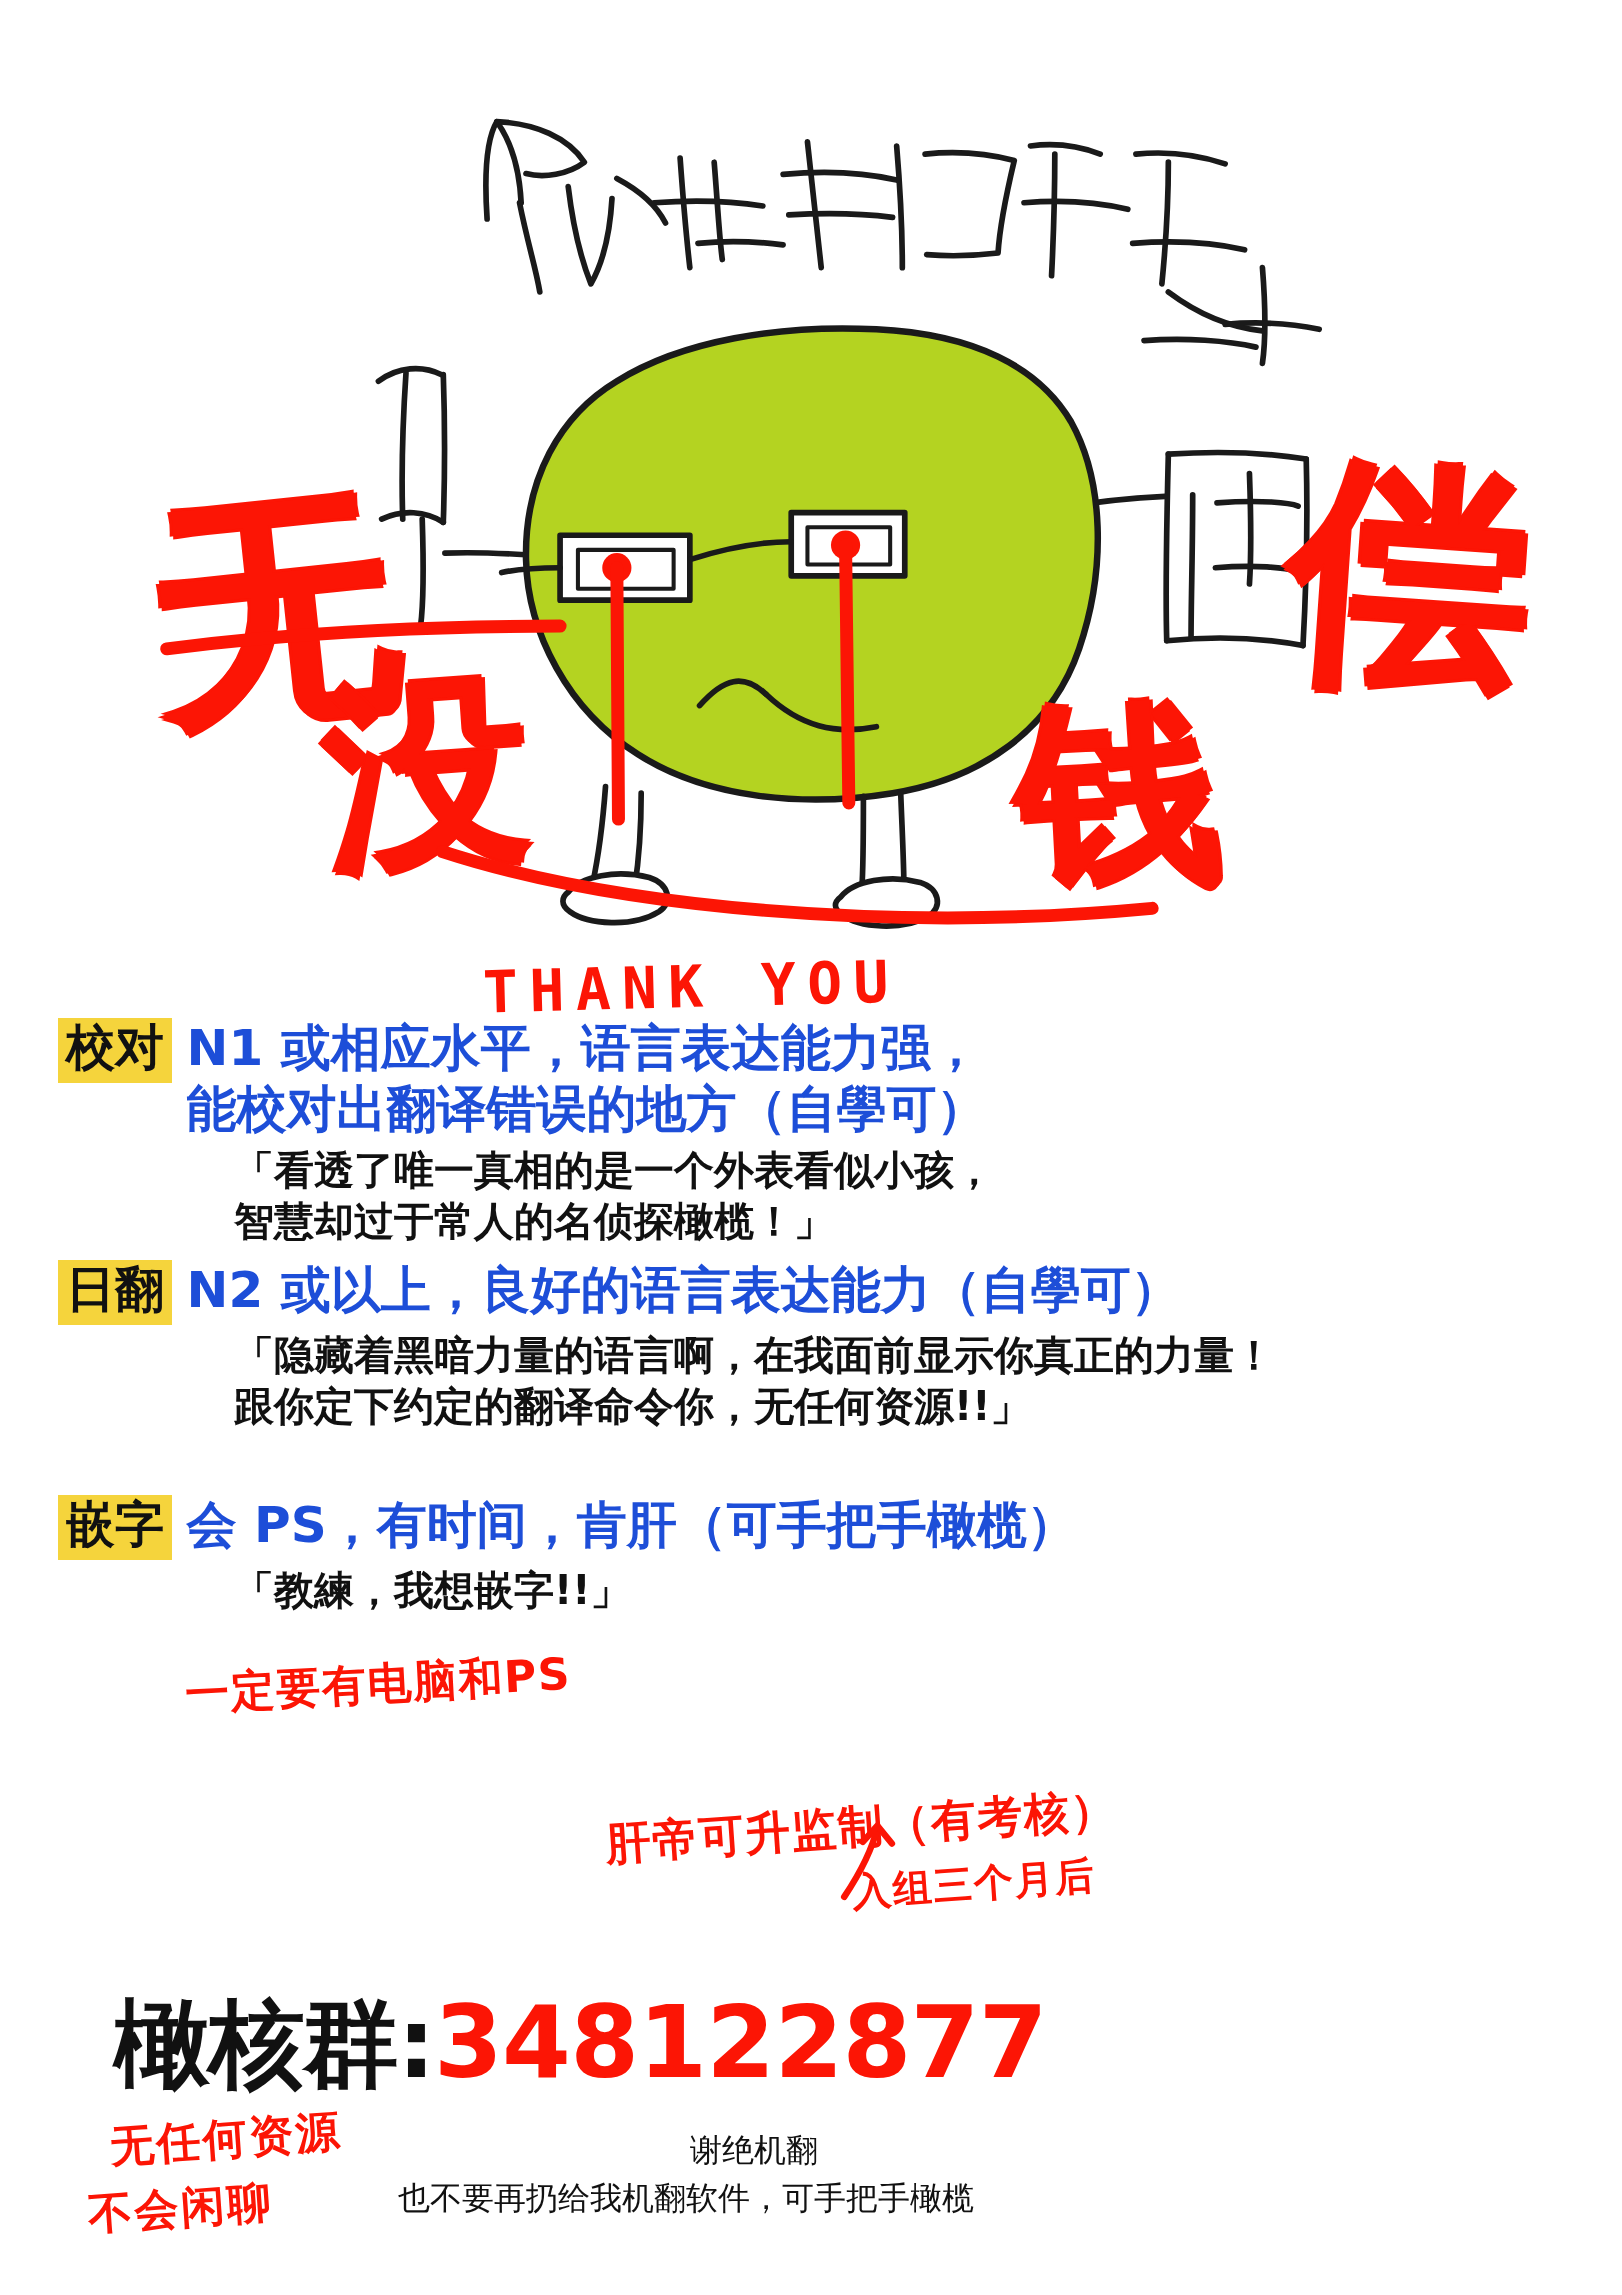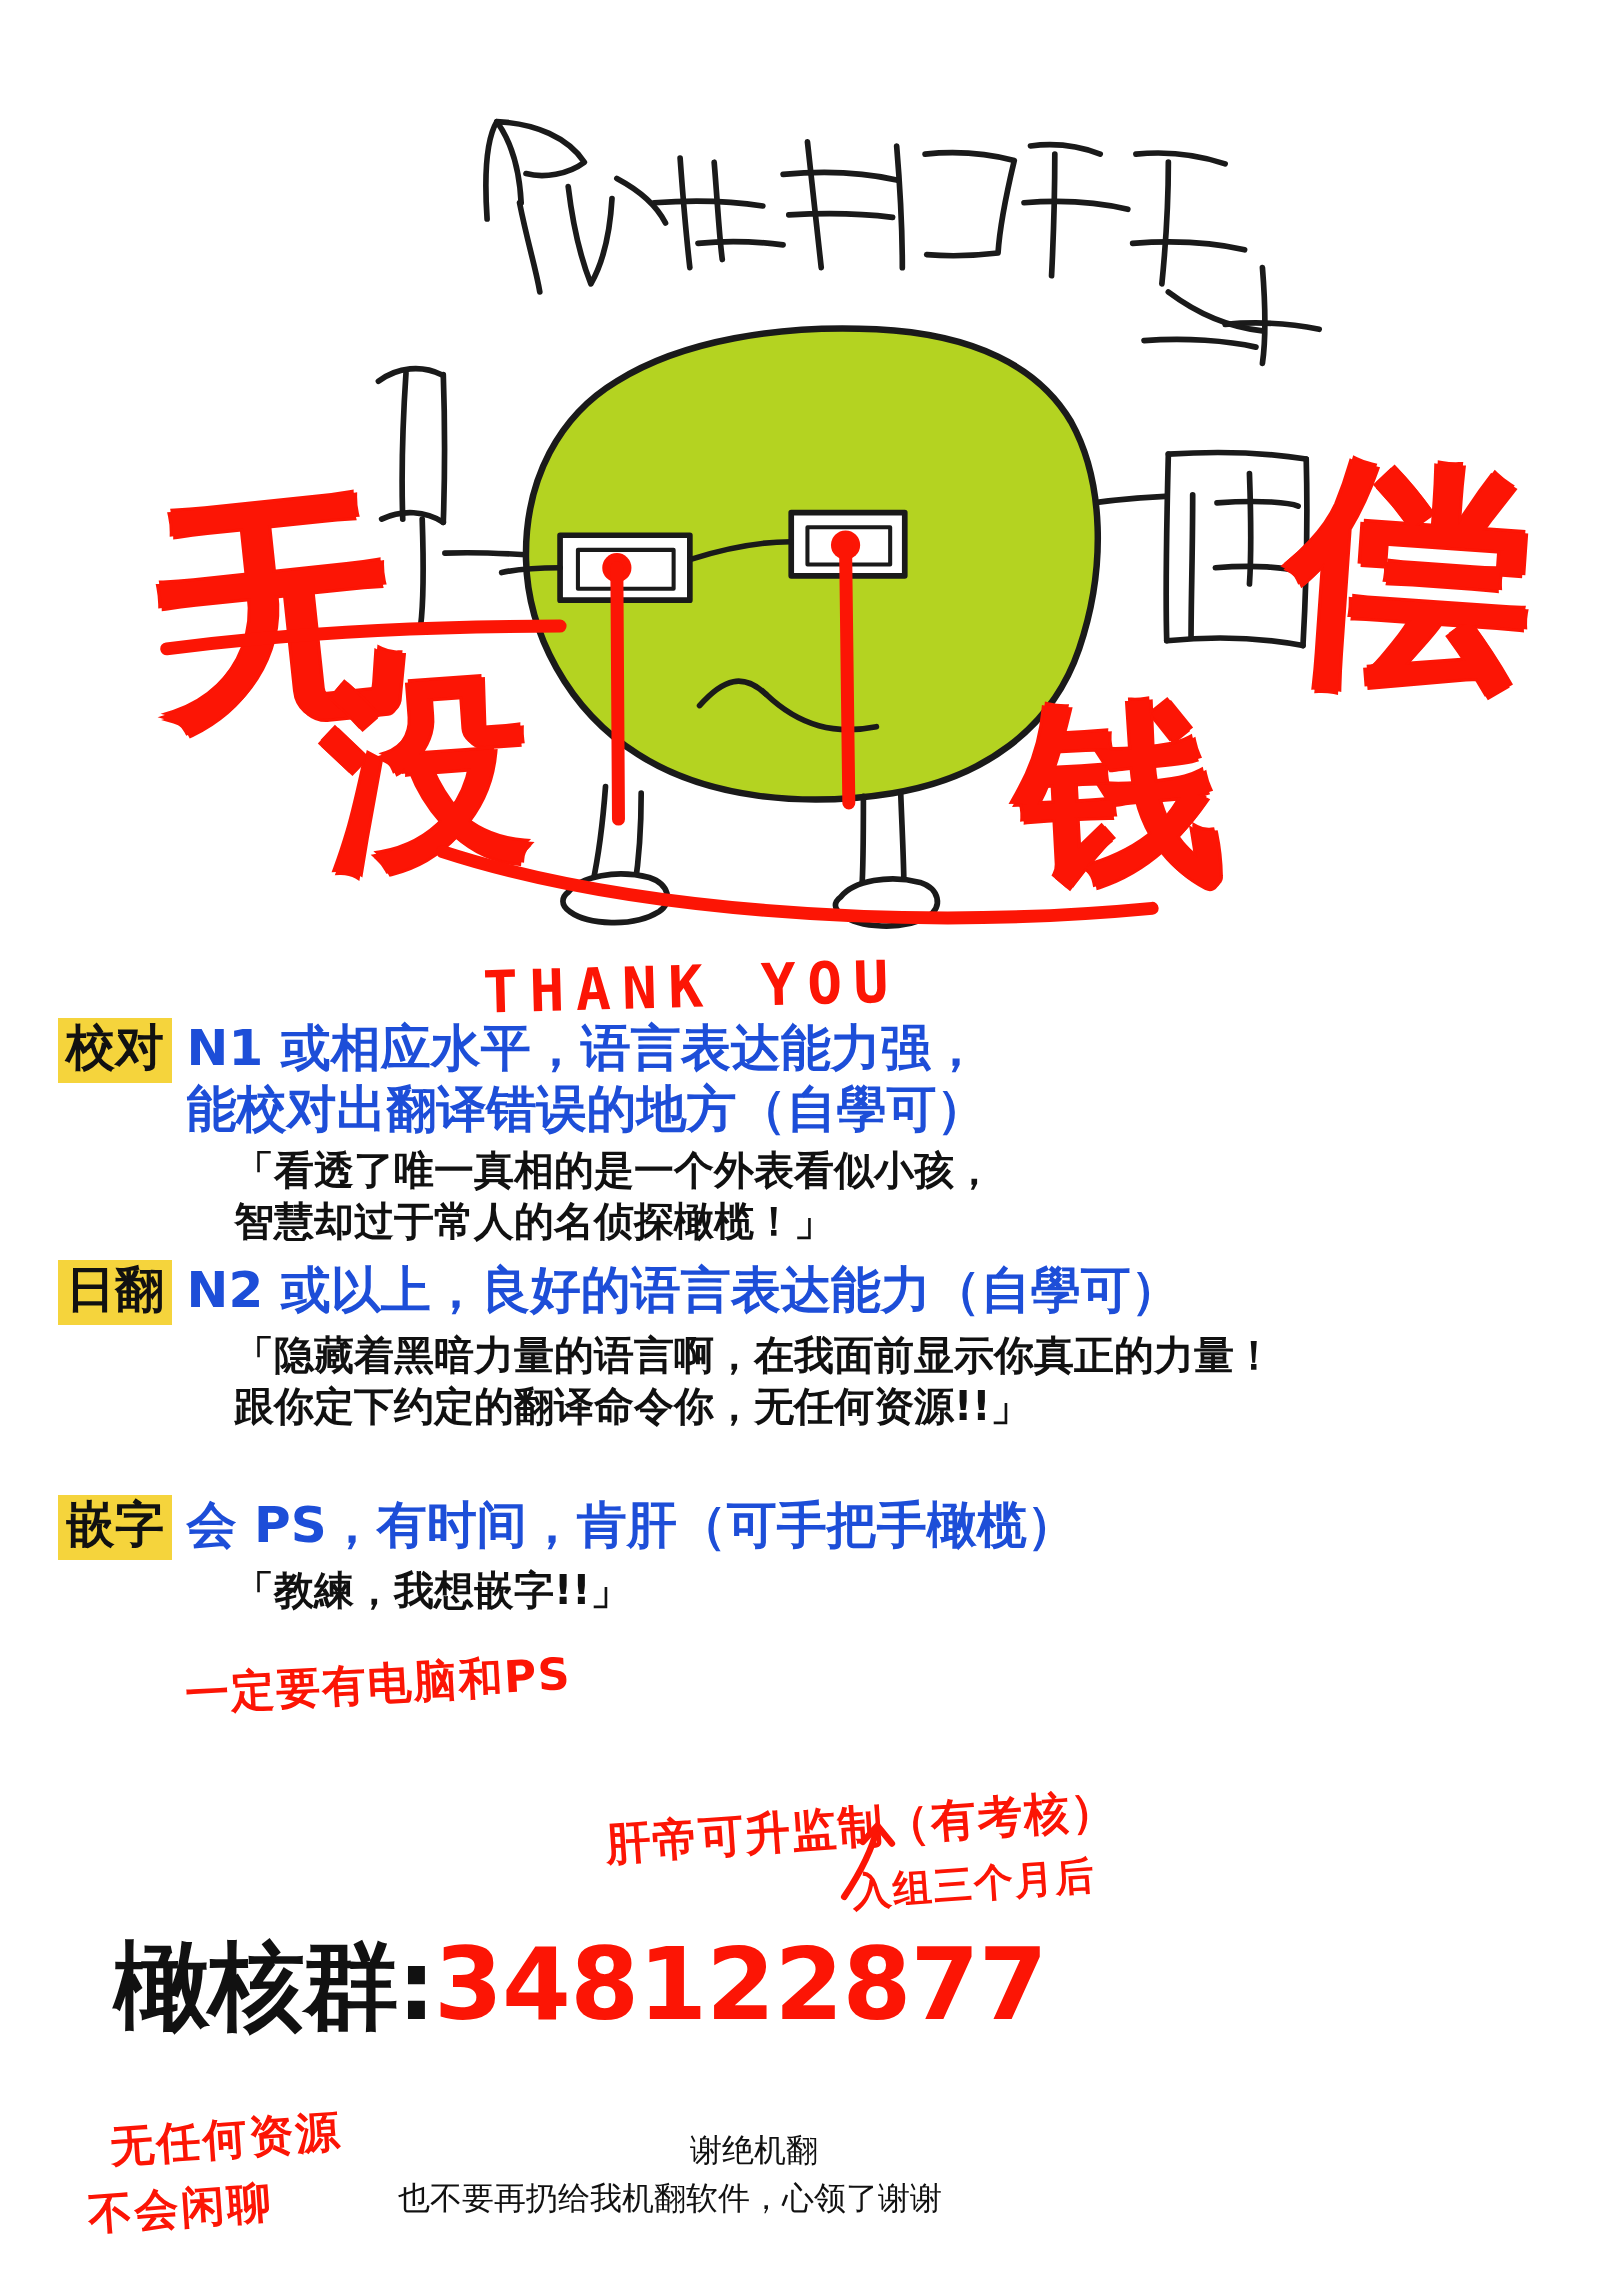--- a/index.html
+++ b/index.html
@@ -130,21 +130,21 @@
   #block-jp { }
   #block-typeset { margin-top: 63px; }
 
   
   #typeset-quote { padding-left: 234px; }
 
   
   #qq-line {
     position: absolute;
     left: 114px;
-    top: 1923px;
+    top: 1981px;
     display: flex;
     align-items: baseline;
     font-weight: bold;
     font-family: "DejaVu Sans", sans-serif;
   }
   #qq-label {
     font-size: 96px;
     color: #111111;
     letter-spacing: -1.6px;
   }
@@ -375,17 +375,17 @@
   <div class="red-annot" id="annot-nores">无任何资源</div>
   <div class="red-annot" id="annot-nochat">不会闲聊</div>
 
   <div id="qq-line">
     <span id="qq-label">橄核群:</span>
     <span id="qq-number">348122877</span>
   </div>
 
   <div id="bottom-notes">
     <div id="note-1">谢绝机翻</div>
-    <div id="note-2">也不要再扔给我机翻软件，心领了谢谢</div>
+    <div id="note-2">也不要再扔给我机翻软件，可手把手橄榄</div>
   </div>
 
 </div>
 
 
 </body></html>

